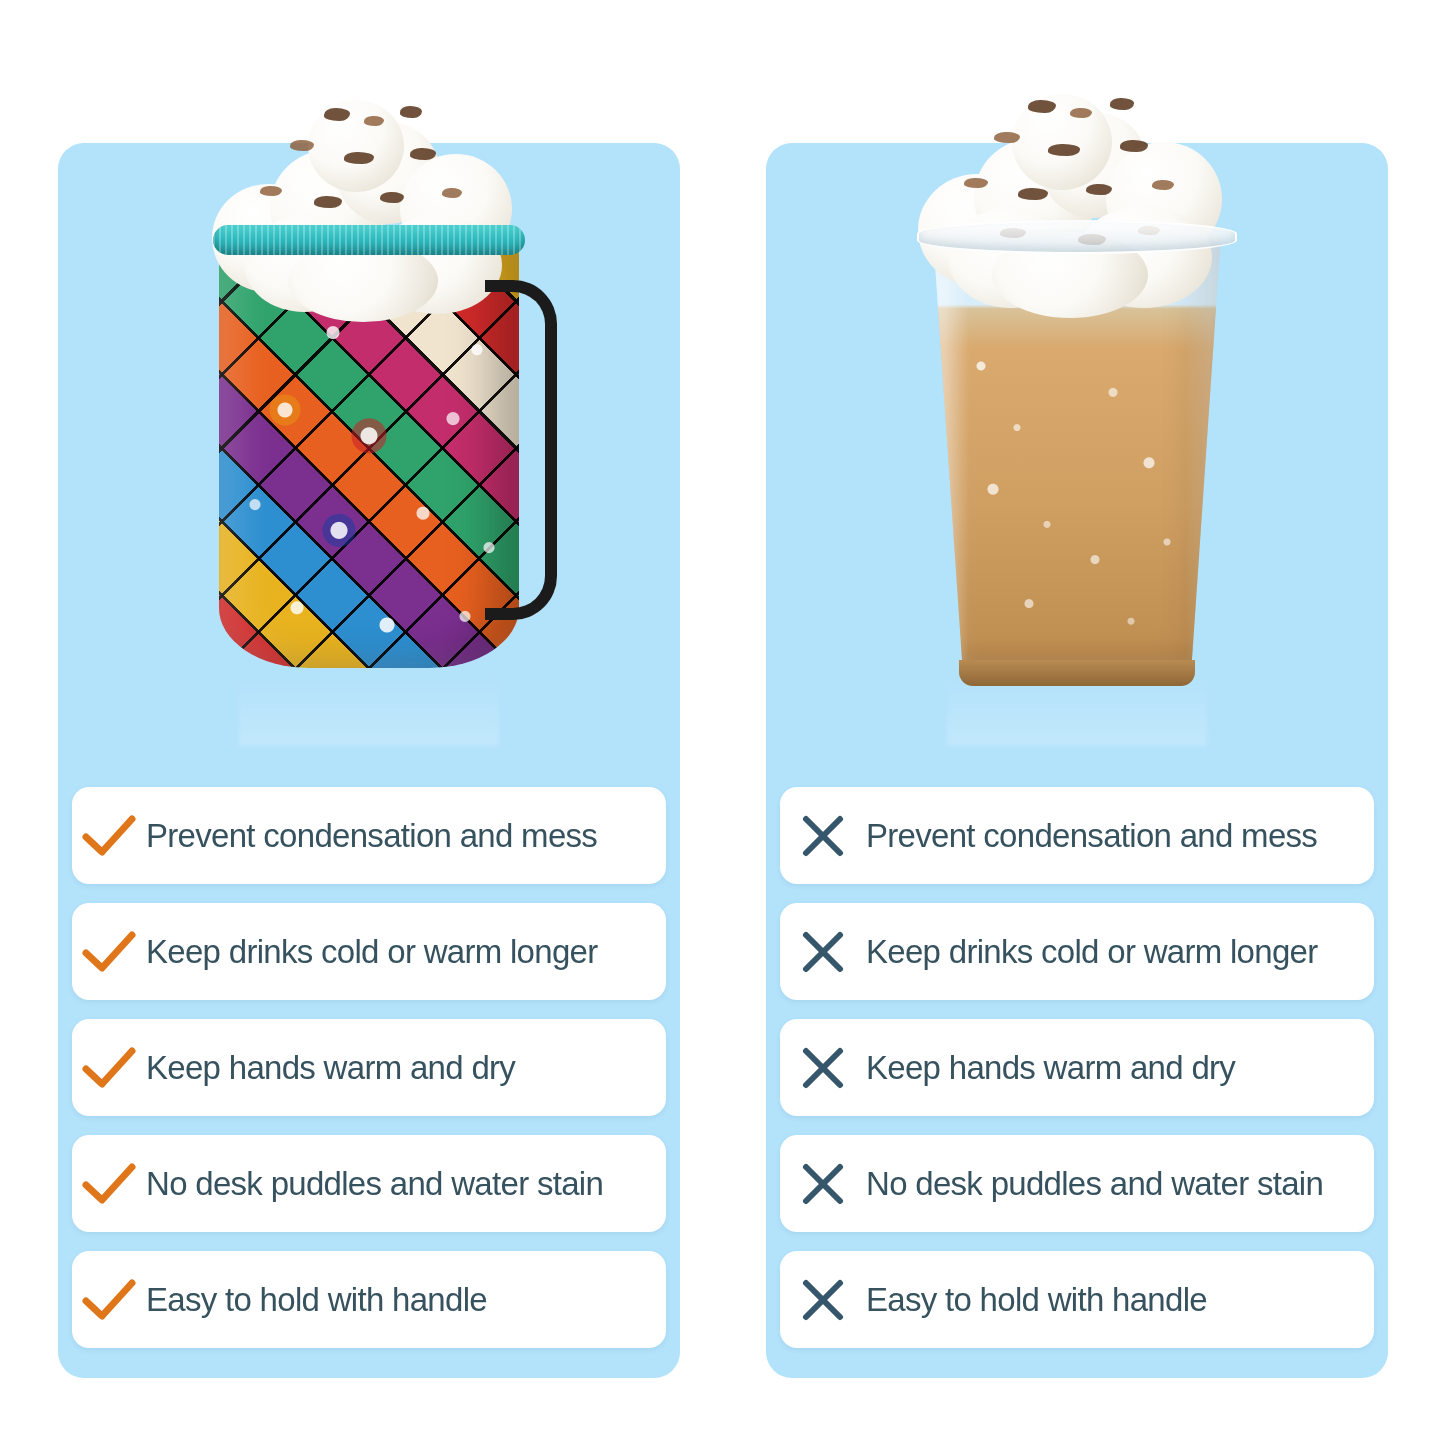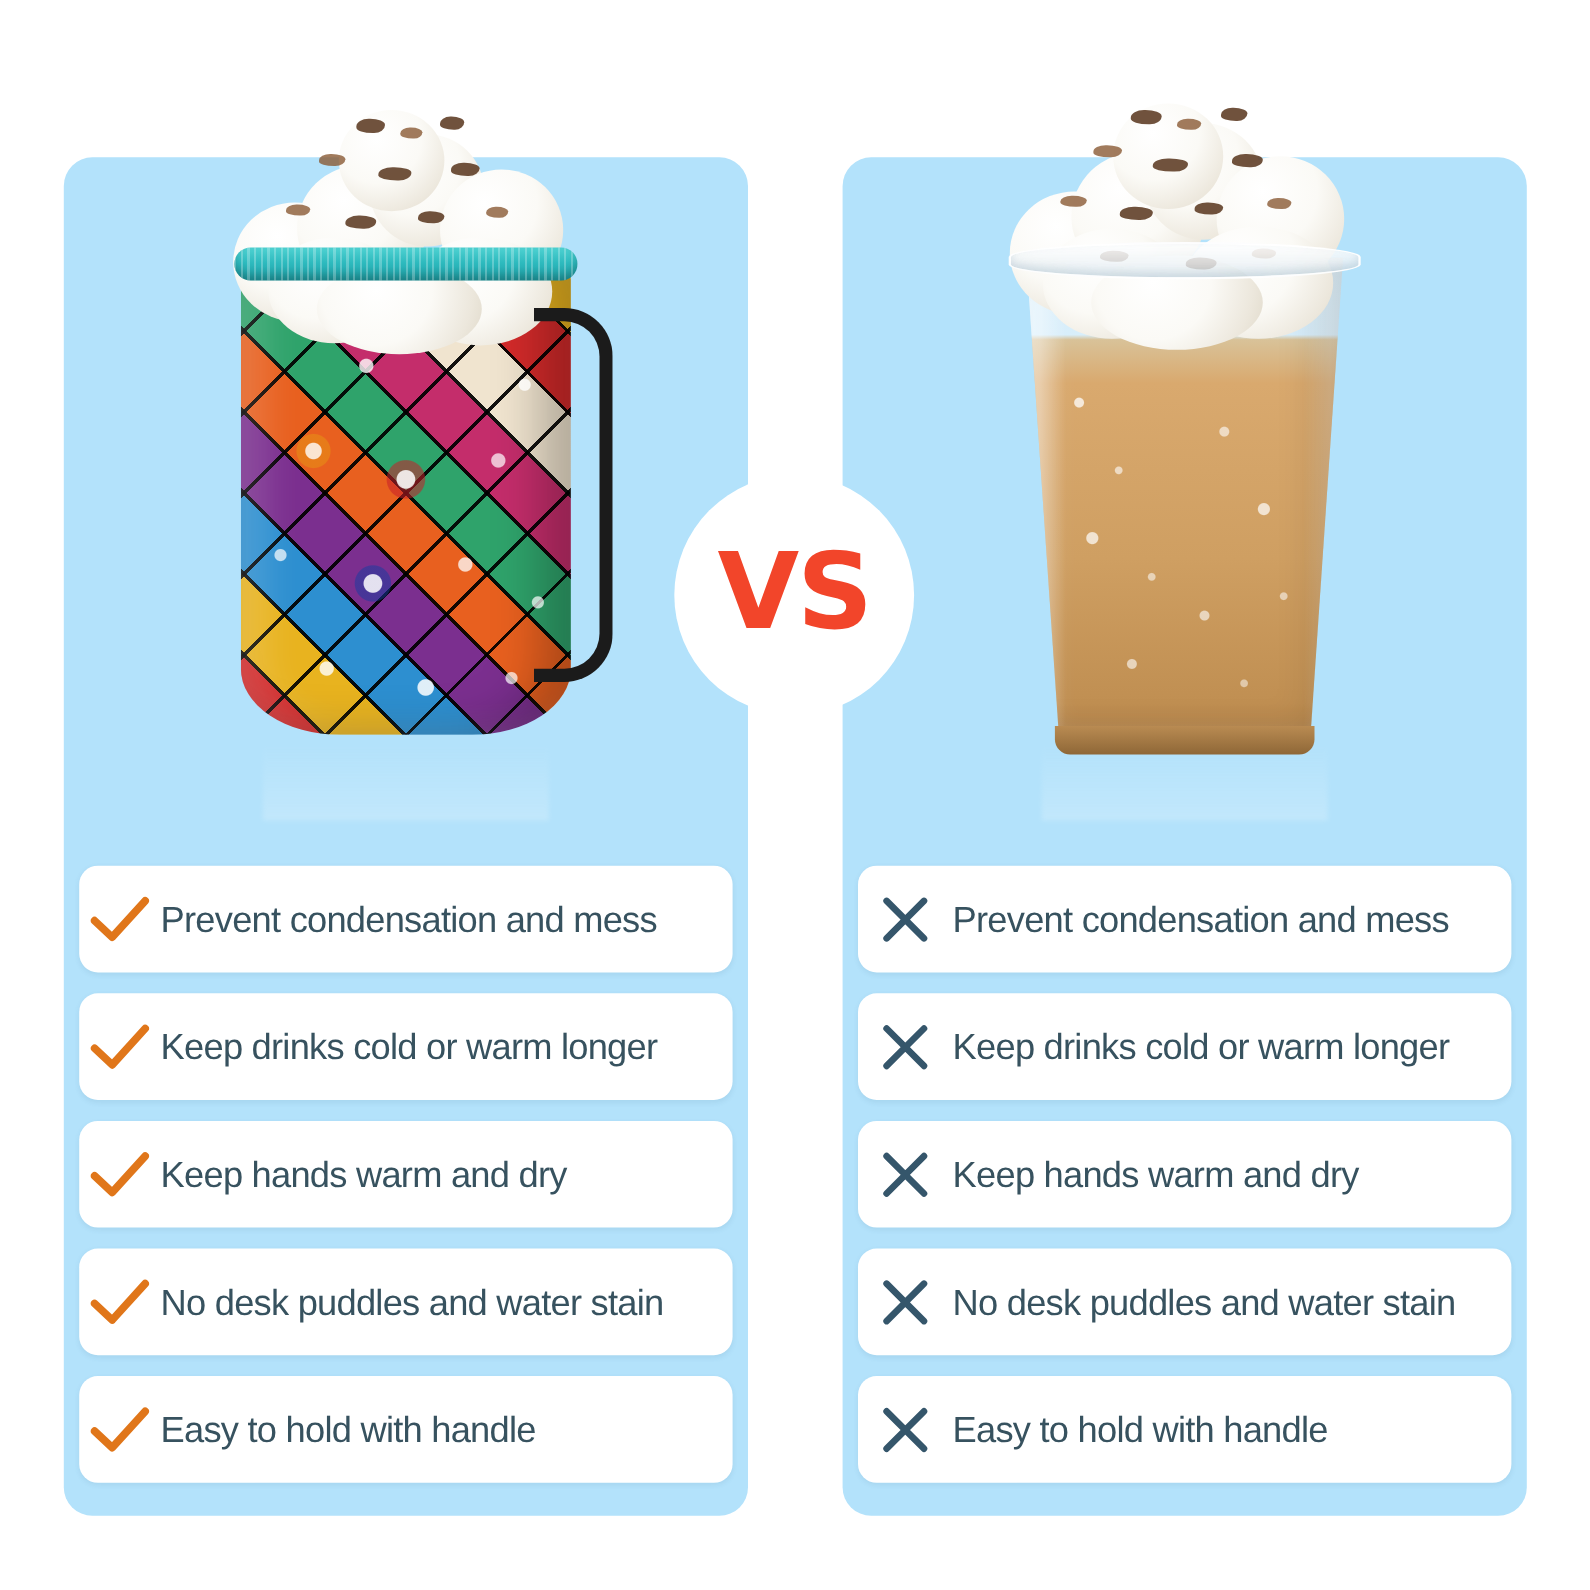--- a/index.html
+++ b/index.html
@@ -458,17 +458,14 @@
           <svg width="46" height="46" viewBox="0 0 46 46">
               <path d="M6 6 L40 40 M40 6 L6 40" fill="none" stroke="#35566b" stroke-width="6" stroke-linecap="round"></path>
             </svg>
         </span>
         <span class="card-label">Easy to hold with handle</span>
       </div>
 
     </div>
   </div>
 
-  <div class="vs-badge">
-    <span class="vs-text">VS</span>
-  </div>
 
 </div>
 
 </body></html>

